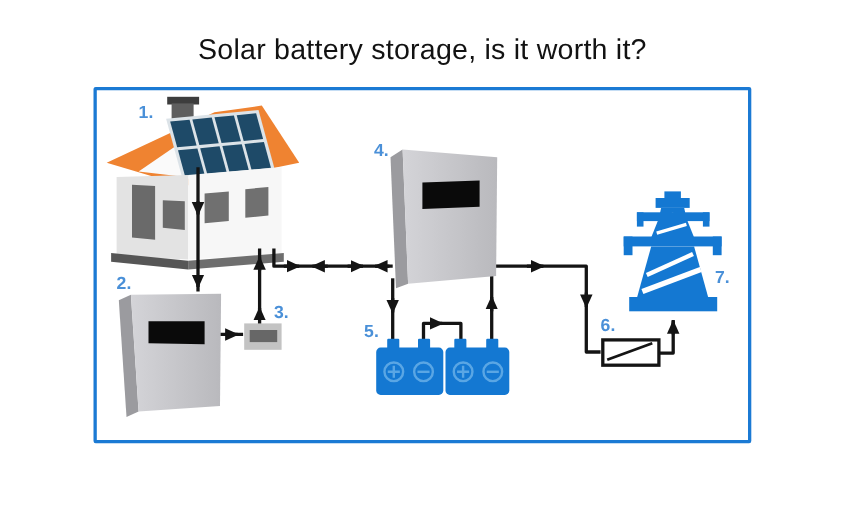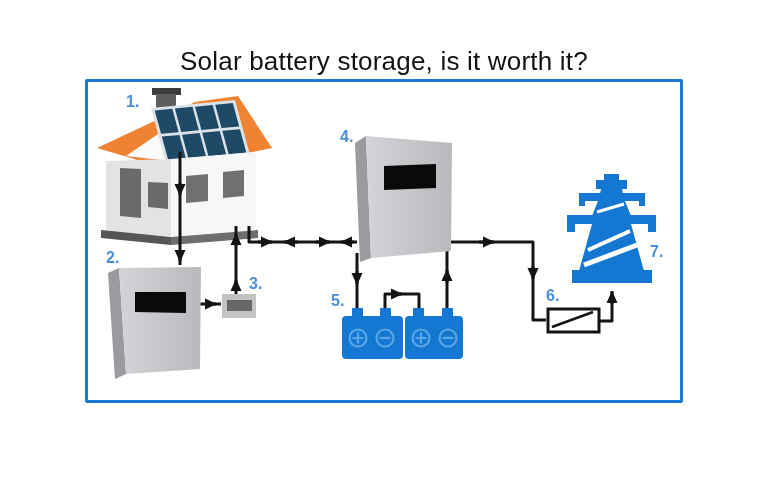--- a/index.html
+++ b/index.html
@@ -1,21 +1,21 @@
 <!DOCTYPE html>
 <html><head>
 <meta charset="utf-8">
 <style>
   html,body{margin:0;padding:0;}
   body{
     width:768px;height:480px;position:relative;overflow:hidden;
     background:#ffffff;font-family:"Liberation Sans",sans-serif;
   }
   .title{
-    position:absolute;top:30px;left:0;right:0;margin:16px;
+    position:absolute;top:30px;left:0;right:0;margin:0;
     text-align:center;font-size:26px;font-weight:400;color:#121212;
     letter-spacing:.2px;
   }
   .diagram{
     position:absolute;left:85px;top:79px;width:592px;height:318px;
     border:3px solid #1b7ad4;border-radius:2px;background:#ffffff;
   }
   .diagram svg{display:block;}
   .wire{stroke:#141414;stroke-width:3;fill:none;stroke-linejoin:round;stroke-linecap:butt;}
   .ahead{marker-end:url(#ah);}

